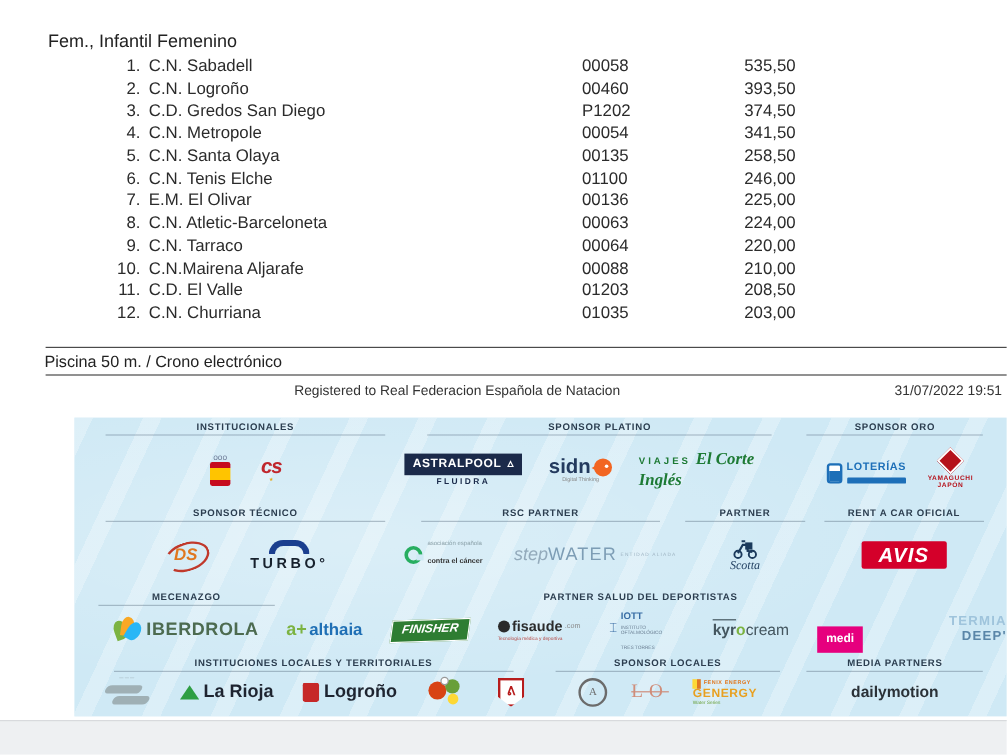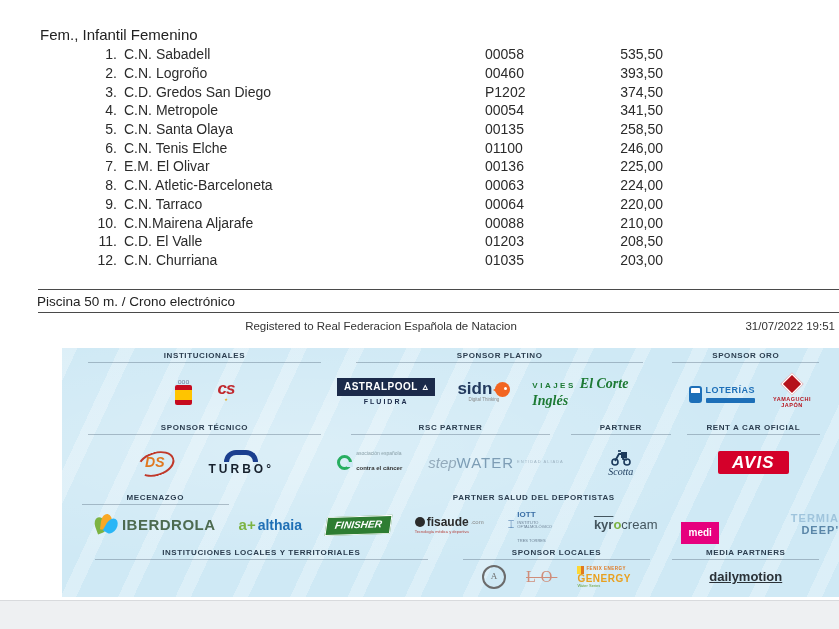--- a/index.html
+++ b/index.html
@@ -134,21 +134,21 @@
     color:#b71c1c; font-size:10px; font-weight:bold; }
   .seal { width:24px; height:24px; border-radius:50%; border:2px solid #6b6b6b; display:flex; align-items:center;
     justify-content:center; font-size:9px; color:#6b6b6b; font-family:"Liberation Serif", serif; }
   .lo-txt { font-family:"Liberation Serif", serif; font-size:16px; letter-spacing:5px; color:#cf8d7a;
     text-decoration:line-through; }
   .gen { align-items:flex-start; }
   .gen-top { font-size:4.5px; color:#e07820; font-weight:bold; letter-spacing:.5px; display:flex; gap:2px; align-items:center; }
   .gen-icon { width:7px; height:8px; background:linear-gradient(90deg,#fdd835 50%, #e07820 50%); display:inline-block; }
   .gen-txt { font-size:10px; font-weight:bold; color:#e8a020; letter-spacing:.5px; }
   .gen-sub { font-size:4px; color:#689f38; }
-  .daily-txt { font-size:13px; font-weight:bold; color:#2a3137;text-decoration:underline; }
+  .daily-txt { font-size:13px; font-weight:bold; color:#2a3137; }
   
   .viewer-strip { position:absolute; left:0; right:0; top:600px; height:29px;
     background:#eef0f2; border-top:1px solid #d8dadd; }
 </style>
 </head>
 <body>
 
 <div class="doc-title">Fem., Infantil Femenino</div>
 
 <div class="results">
@@ -397,20 +397,46 @@
           <span class="term-2">DEEP'</span>
         </div>
       </div>
     </div>
   </div>
 
   <div class="brow brow4">
     <div class="sec" style="flex:50;">
       <span class="sec-head">INSTITUCIONES LOCALES Y TERRITORIALES</span>
       <div class="sec-rule"></div>
+      <div class="logos" style="gap:24px;">
+        <div class="chip">
+          <span class="fedw-cap">— — —</span>
+          <span class="fedw">
+              <i></i>
+              <i></i>
+            </span>
+        </div>
+        <div class="chip rioja">
+          <span class="rioja-icon"></span>
+          <span class="loc-txt">La Rioja</span>
+        </div>
+        <div class="chip logr">
+          <span class="logr-icon"></span>
+          <span class="loc-txt">Logroño</span>
+        </div>
+        <div class="chip dots">
+          <i class="d1"></i>
+            <i class="d2"></i>
+            <i class="d3"></i>
+            <i class="d4"></i>
+        </div>
+        <div class="chip">
+          <span class="shield">ᕕ</span>
+        </div>
+      </div>
     </div>
     <div class="sec" style="flex:28;">
       <span class="sec-head">SPONSOR LOCALES</span>
       <div class="sec-rule"></div>
       <div class="logos" style="gap:20px;">
         <div class="chip">
           <span class="seal">A</span>
         </div>
         <div class="chip">
           <span class="lo-txt">LO</span>

